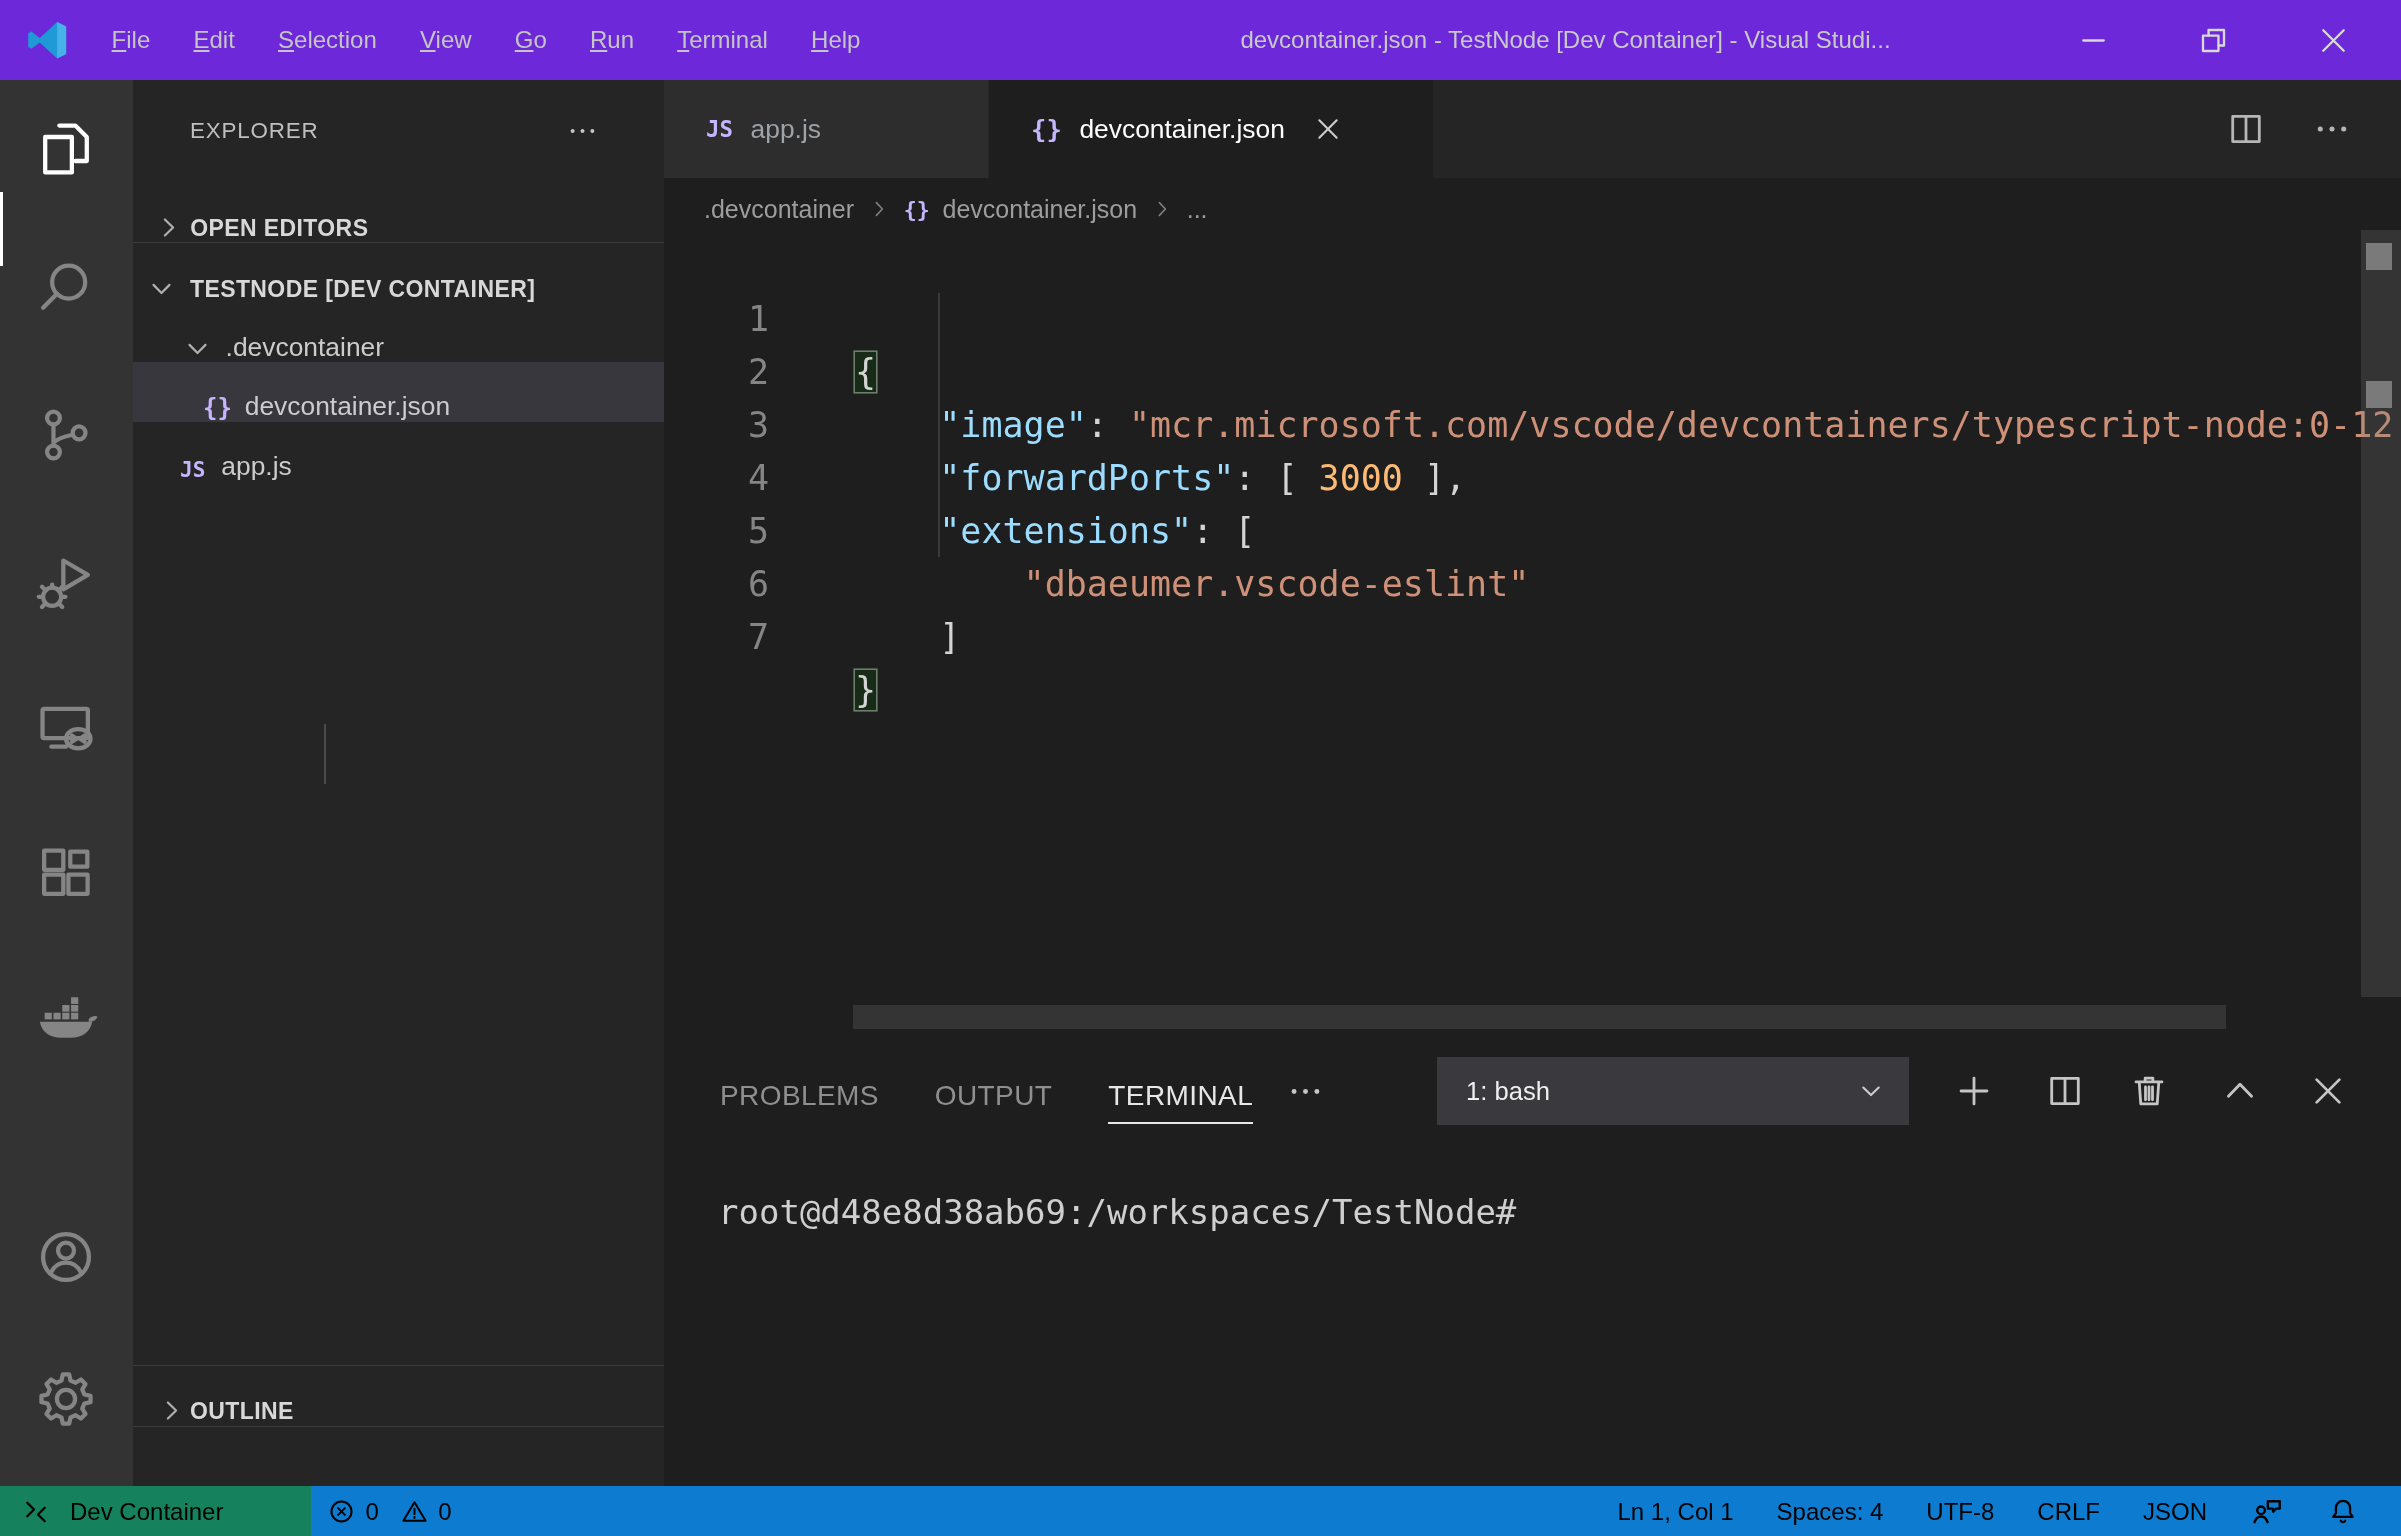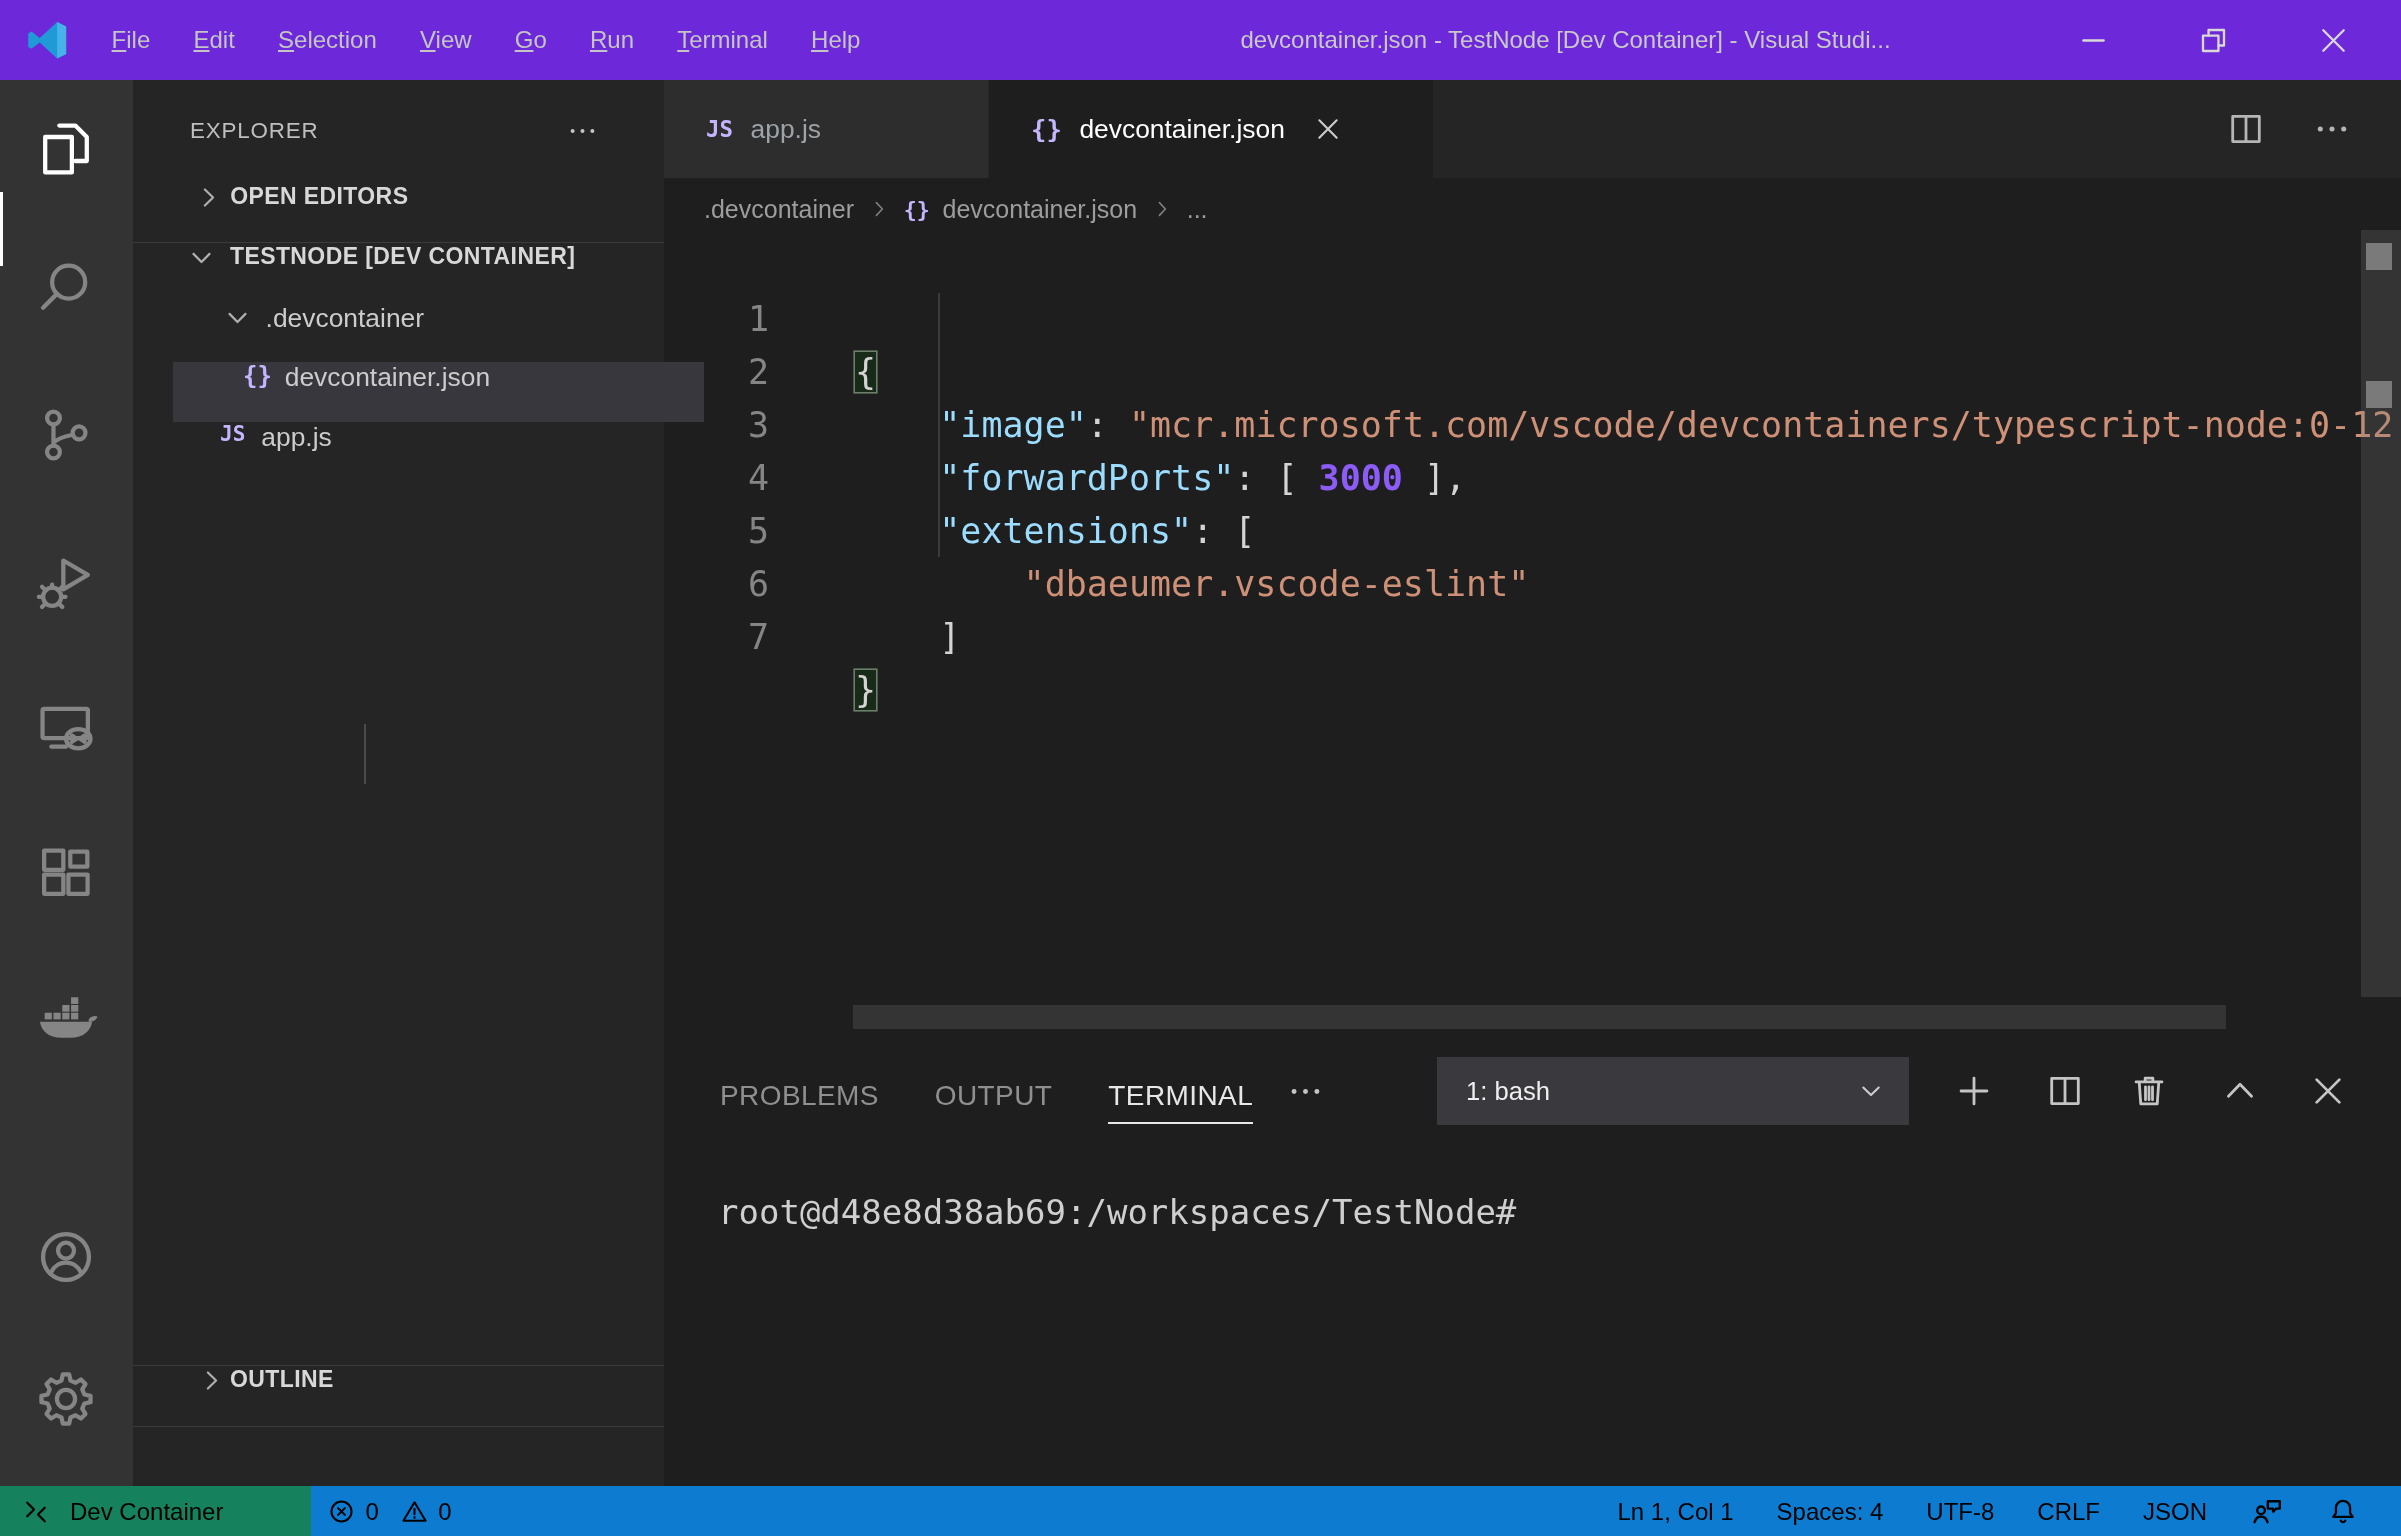--- a/index.html
+++ b/index.html
@@ -22,21 +22,21 @@
   
   #activitybar { left:0; top:80px; width:133px; height:1406px; background:#333333; }
   #activity-indicator { left:0; top:112px; width:3.2px; height:74px; background:#ffffff; }
   .act-icon { position:absolute; left:34px; width:64px; height:64px; color:#858585; display:flex; align-items:center; justify-content:center; }
   .act-icon.active { color:#ffffff; }
 
   
   #sidebar { left:133px; top:80px; width:531px; height:1406px; background:#252526; }
   #explorer-title { left:190px; top:118px; font-size:22.4px; color:#bfbfbf; letter-spacing:0.8px; }
   #explorer-more { left:564px; top:115px; width:37px; height:32px; color:#c5c5c5; }
-  .side-row { position:absolute; left:133px; width:531px; height:60px; display:flex; align-items:flex-start;margin-left:40px; }
+  .side-row { position:absolute; left:133px; width:531px; height:60px; display:flex; align-items:flex-end; }
   .side-divider { position:absolute; left:133px; width:531px; height:0.8px; background:#3c3c3e; }
   .sect-label { font-size:23px; font-weight:bold; color:#d8d8d8; letter-spacing:0.4px; }
   .tree-label { font-size:26.4px; color:#cccccc; }
   .twistie { width:29px; height:29px; color:#b0b0b0; flex:0 0 auto; }
   .badge { font-family:"DejaVu Sans Mono",monospace; font-weight:bold; color:#c4b5fd; }
 
   
   #tabbar { left:664px; top:80px; width:1738px; height:98px; background:#252526; }
   .tab { position:absolute; top:0; height:98px; display:flex; align-items:center; }
   #tab-1 { left:0; width:325px; background:#2d2d2d; border-right:1.6px solid #252526; }
@@ -53,21 +53,21 @@
   .crumb-sep { color:#808080; }
   #breadcrumb-file-badge { font-size:21.6px; }
 
   
   #code { left:664px; top:240px; width:1738px; height:370px; font-family:"DejaVu Sans Mono",monospace; font-size:35px; }
   .line { position:relative; height:53px; line-height:53px; white-space:pre; }
   .ln { position:absolute; left:0; width:105px; text-align:right; color:#858585; }
   .lc { position:absolute; left:191px; }
   .tok.k { color:#9cdcfe; }
   .tok.s { color:#ce9178; }
-  .tok.n { color:#8b5cf6;font-weight:bold; }
+  .tok.n { color:#fdba74; }
   .tok.p { color:#d4d4d4; }
   .tok.bm { background:rgba(0,100,0,0.18); box-shadow:0 0 0 1.6px #6b7f6b; }
   #indent-guide { left:938px; top:293px; width:1.6px; height:264px; background:#3a3a3a; }
   #vscrollbar { left:2361px; top:230px; width:40px; height:767px; background:rgba(121,121,121,0.25); }
   .ruler-deco { position:absolute; left:2366px; width:25.6px; height:27px; background:#7a7a7a; }
   #hscrollbar { left:853px; top:1005px; width:1373px; height:24px; background:rgba(121,121,121,0.25); }
 
   
   #panel-tabs { left:720px; top:1058px; height:66px; display:flex; gap:56px; }
   .panel-tab { font-size:28px; color:#8f8f8f; letter-spacing:0.4px; padding-top:22.4px; height:66px; }

